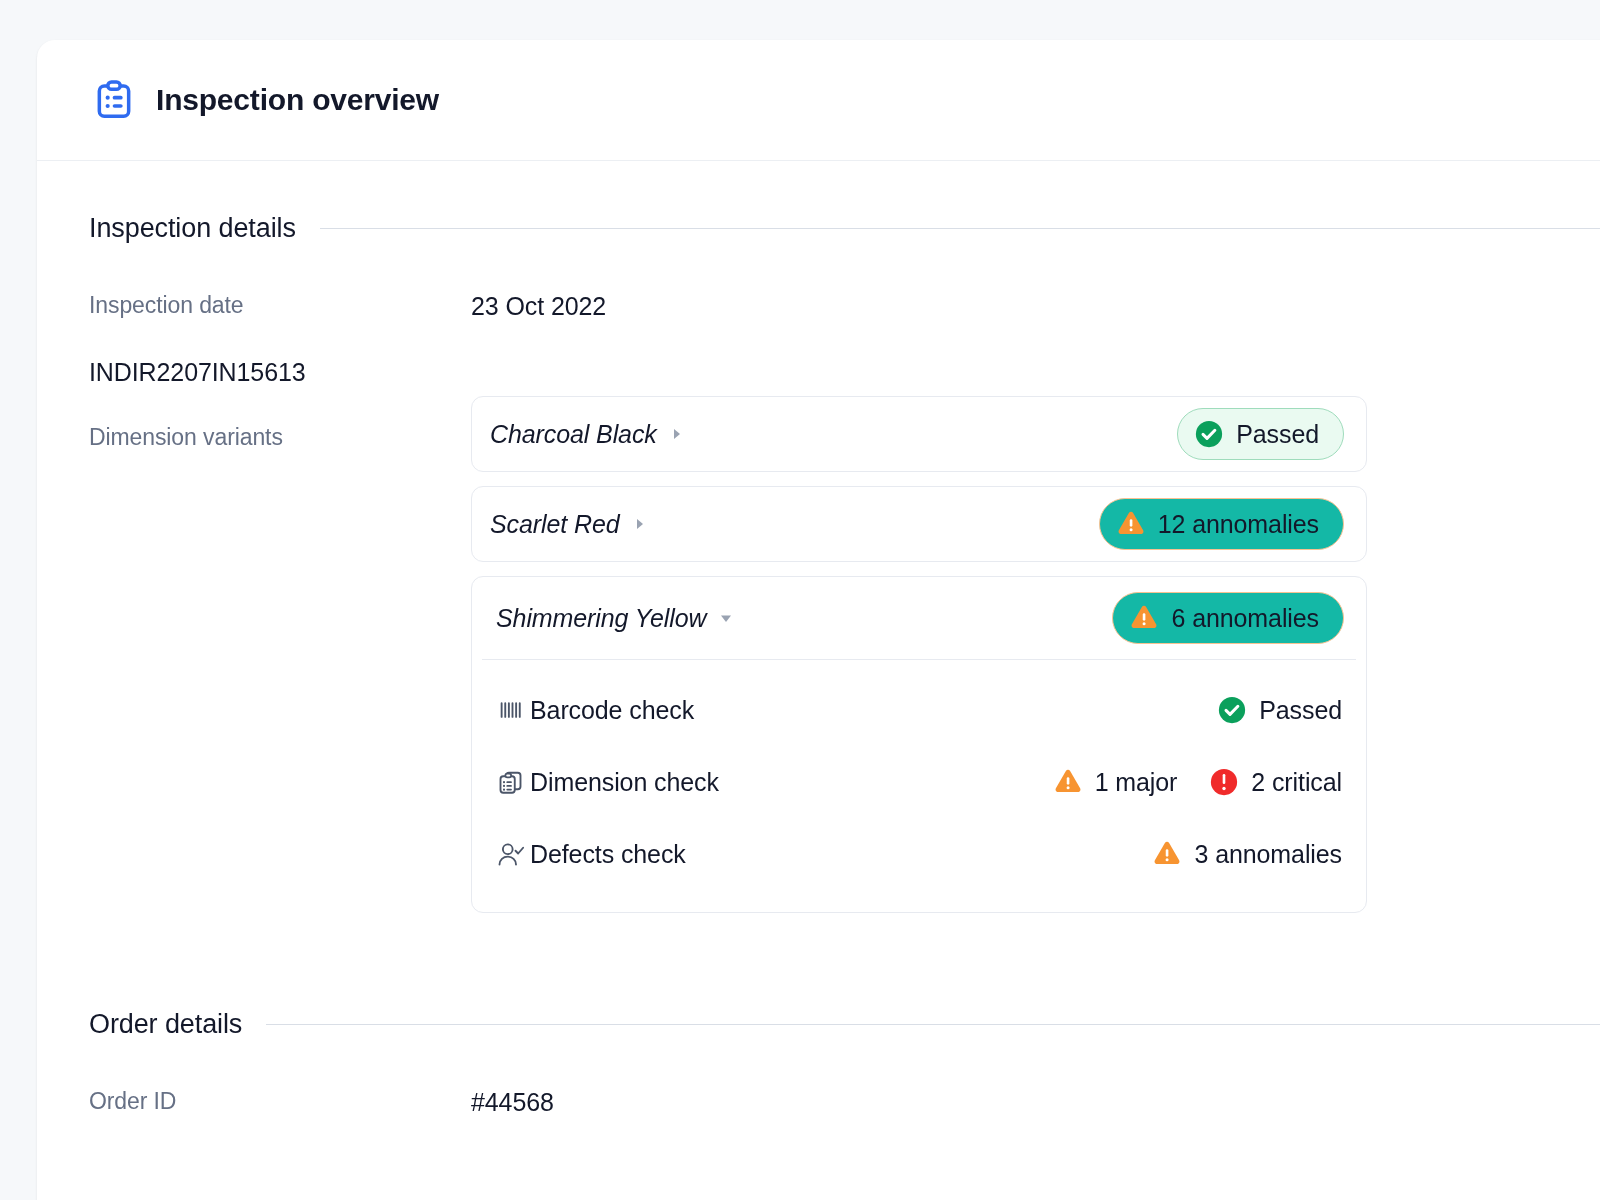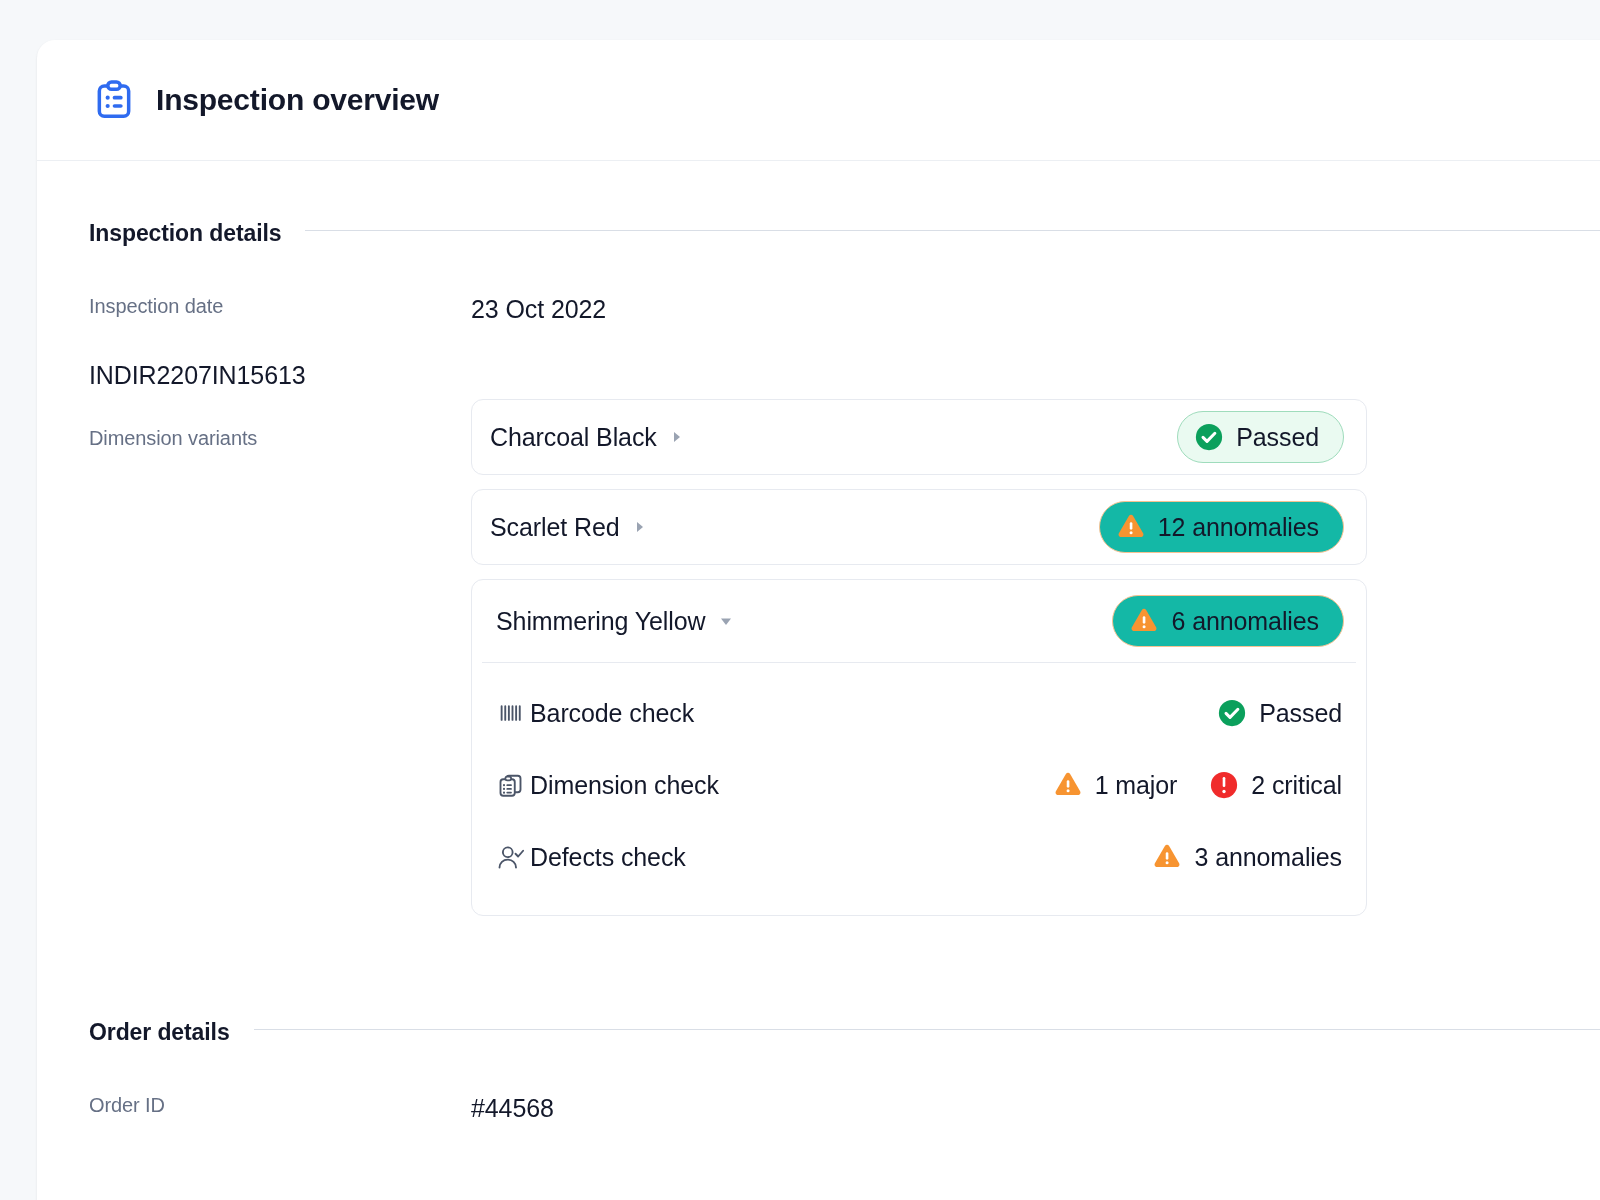--- a/index.html
+++ b/index.html
@@ -53,43 +53,42 @@
   .card-body { padding: 52px 0 0 52px; }
 
   
   .section-head {
     display: flex;
     align-items: center;
     gap: 24px;
     margin-bottom: 46px;
   }
   .section-head h2 {
-    font-size: 23px;
-    font-weight: 700;
+    font-size: 27px;
+    font-weight: 400;
     color: #13182a;
     white-space: nowrap;
     letter-spacing: -0.1px;
-    margin-top: 7px;
   }
   .section-rule {
     flex: 1 1 auto;
     height: 1px;
     background: #d9dee6;
   }
 
   
   .field-row {
     display: flex;
     align-items: flex-start;
     margin-bottom: 35px;
   }
   .field-label {
     width: 382px;
     flex: 0 0 382px;
-    font-size: 20px;
+    font-size: 23px;
     color: #667085;
     padding-top: 2px;
     letter-spacing: -0.1px;
   }
   .field-value {
     font-size: 25px;
     color: #13182a;
     padding-top: 2px;
     letter-spacing: -0.1px;
   }
@@ -120,20 +119,21 @@
 
   .variant-name-wrap {
     display: flex;
     align-items: center;
     gap: 12px;
   }
   .variant-name {
     font-size: 25px;
     color: #13182a;
     letter-spacing: -0.1px;
+    font-style: italic;
   }
   .caret { display: block; width: 16px; height: 16px; }
 
   
   .pill {
     display: inline-flex;
     align-items: center;
     gap: 12px;
     height: 52px;
     padding: 0 24px 0 16px;

